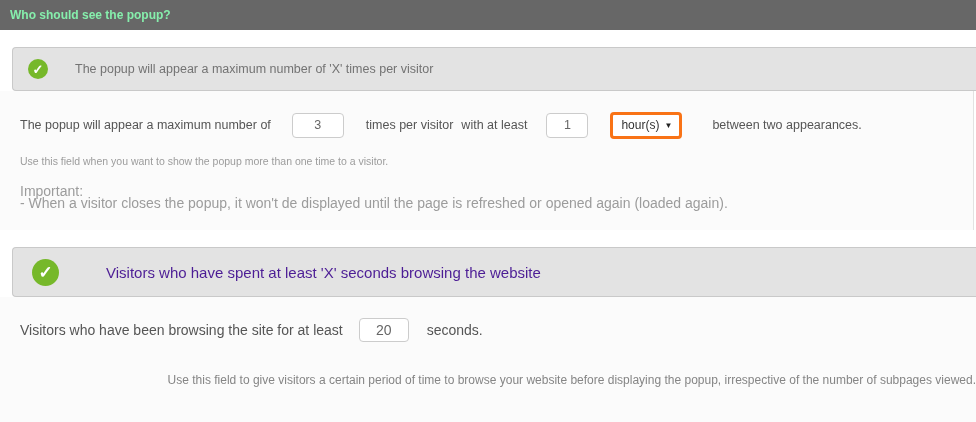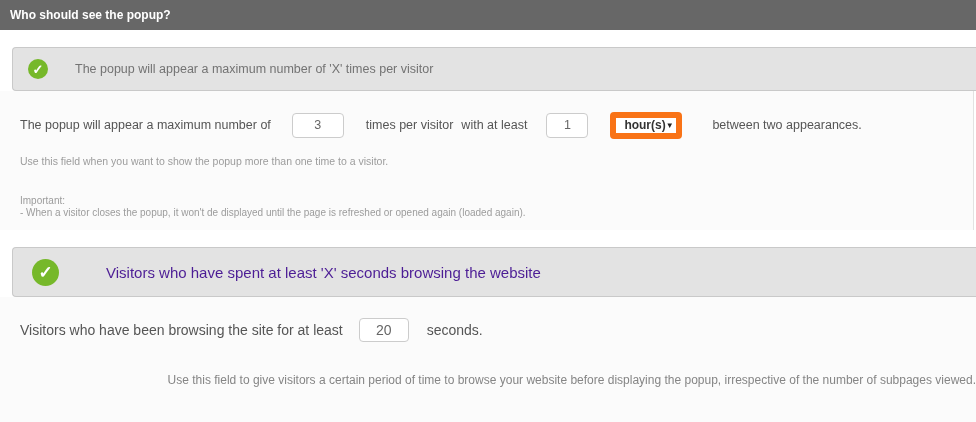--- a/index.html
+++ b/index.html
@@ -4,21 +4,21 @@
 <style>
   * { margin:0; padding:0; box-sizing:border-box; }
   html,body { width:976px; height:422px; overflow:hidden; }
   body {
     background:#ffffff;
     font-family:"Liberation Sans", sans-serif;
     color:#555;
   }
   
   .top-header {
-    height:30px; background:#676767; color:#ffffff;
+    height:30px; background:#676767; color:#86efac;
     display:flex; align-items:center; padding-left:10px;
     font-size:12px; font-weight:bold;
   }
   
   .condition-bar {
     margin-left:12px; background:#e3e3e3;
     border:1px solid #c9c9c9; border-right:none;
     border-radius:4px 0 0 4px;
     display:flex; align-items:center;
   }
@@ -52,36 +52,36 @@
     border:1px solid #ccc; border-radius:4px; background:#fff;
     text-align:center; color:#666;
     font-family:"Liberation Sans", sans-serif;
   }
   .input-max { width:52px; height:25px; margin-left:21px; font-size:12.5px; }
   .input-interval { width:42px; height:25px; margin-left:19px; font-size:12.5px; }
   .input-seconds { width:50px; height:24px; margin-left:16px; font-size:14px; }
 
   .select-box {
     width:72px; height:27px; margin-left:22px;
-    border:6px solid #f97316; border-radius:4px; background:#fff;
+    border:3px solid #f97316; border-radius:4px; background:#fff;
     display:flex; align-items:center; justify-content:space-between;
-    padding:0 7px 0 8px; font-size:12px; color:#333; cursor:default;font-weight:bold;
+    padding:0 7px 0 8px; font-size:12px; color:#333; cursor:default;
   }
   .select-arrow { font-size:8px; color:#222; }
 
   .ml22 { margin-left:22px; }
   .ml30 { margin-left:30px; }
   .ml18 { margin-left:18px; }
   .gap-word { margin-left:8px; }
 
   .help-text-1 {
     margin-top:17px; font-size:10.5px; color:#9c9c9c;
   }
   .important-block {
-    margin-top:28px; font-size:10px; color:#9c9c9c; line-height:11.5px;
+    margin-top:19px; font-size:14px; color:#9c9c9c; line-height:11.5px;
   }
   .help-text-2 {
     margin-top:27px; font-size:12px; color:#858585;text-align:right;
   }
 </style>
 </head>
 <body>
 
 <div class="top-header">
   <span>Who should see the popup?</span>

